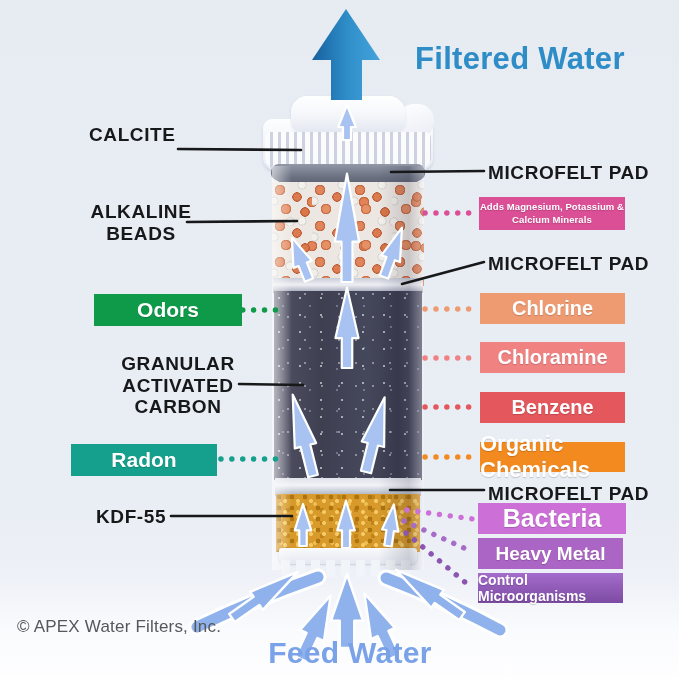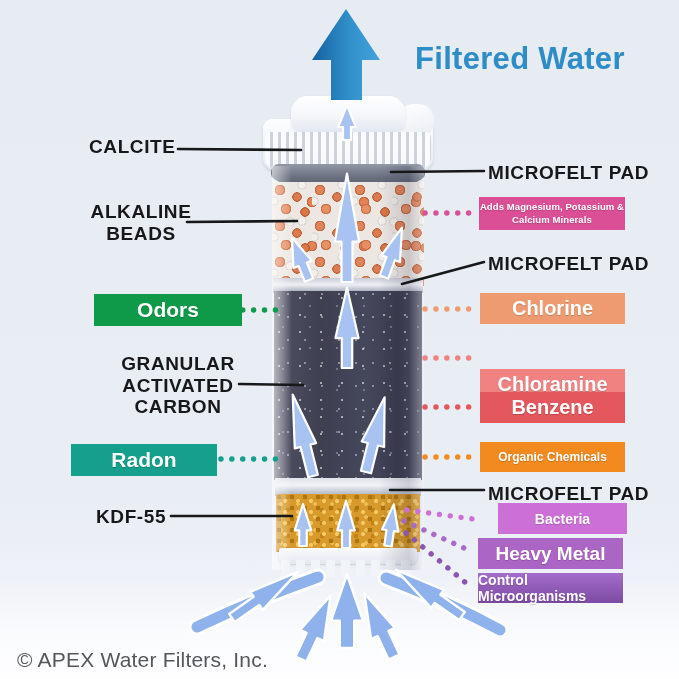--- a/index.html
+++ b/index.html
@@ -64,31 +64,31 @@
   
   .lbl{position:absolute;color:#17181A;font-weight:700;font-size:19px;letter-spacing:.6px;line-height:1.14;white-space:pre-line;}
   .lbl.center{text-align:center;}
   .badge{position:absolute;display:flex;align-items:center;justify-content:center;
     color:#fff;font-weight:700;border-radius:0;text-shadow:0 1px 1px rgba(0,0,0,.18);}
   .badge-odors{left:57px;top:294px;width:148px;height:32px;background:#0F9A4A;font-size:21px;margin-left:37px;}
   .badge-radon{left:59px;top:444px;width:146px;height:32px;background:#14A08D;font-size:21px;margin-left:12px;}
   .badge-minerals{left:479px;top:197px;width:146px;height:33px;background:#DB4F97;font-size:9.5px;
     text-align:center;line-height:1.3;white-space:pre-line;letter-spacing:.1px;}
   .badge-chlorine{left:480px;top:293px;width:145px;height:31px;background:#EE9B72;font-size:20px;}
-  .badge-chloramine{left:480px;top:342px;width:145px;height:31px;background:#F08282;font-size:20px;margin-top:27px;}
+  .badge-chloramine{left:480px;top:342px;width:145px;height:31px;background:#F08282;font-size:20px;}
   .badge-benzene{left:480px;top:392px;width:145px;height:31px;background:#E4575C;font-size:20px;}
-  .badge-organic{left:480px;top:442px;width:145px;height:30px;background:#F28A1F;font-size:12px;}
-  .badge-bacteria{left:478px;top:503px;width:129px;height:31px;background:#CC70D8;font-size:14px;margin-left:20px;}
+  .badge-organic{left:480px;top:442px;width:145px;height:30px;background:#F28A1F;font-size:22px;}
+  .badge-bacteria{left:478px;top:503px;width:148px;height:31px;background:#CC70D8;font-size:25px;}
   .badge-heavy{left:478px;top:538px;width:145px;height:31px;background:#AB65C5;font-size:19px;}
   .badge-control{left:478px;top:573px;width:145px;height:30px;font-size:14px;
     background:linear-gradient(180deg,#A46CCB 0%,#7C4BA3 100%);}
   .flow-top{position:absolute;left:383px;top:41px;font-size:31px;font-weight:700;color:#2E8CC7;letter-spacing:.3px;margin-left:32px;}
   .flow-bottom{position:absolute;left:250px;top:636px;width:200px;text-align:center;
     font-size:30px;font-weight:700;color:#7AA2E8;letter-spacing:.3px;}
-  .copyright{position:absolute;left:17px;top:648px;font-size:21px;color:#56575B;letter-spacing:.2px;}
+  .copyright{position:absolute;left:17px;top:617px;font-size:17px;color:#56575B;letter-spacing:.2px;}
 </style>
 </head>
 <body>
 
 <div class="stage">
 
   <div class="abs cap-collar"></div>
   <div class="abs cap-bump"></div>
   <div class="abs cap-dome"></div>
   <div class="abs cap-threads"></div>
@@ -159,22 +159,23 @@
       <line x1="425" y1="358" x2="475" y2="358" stroke="#F08282"></line>
       <line x1="425" y1="407" x2="475" y2="407" stroke="#E4575C"></line>
       <line x1="425" y1="457" x2="475" y2="457" stroke="#F28A1F"></line>
       <line x1="407" y1="510" x2="473" y2="519" stroke="#CC70D8"></line>
       <line x1="404" y1="521" x2="473" y2="552" stroke="#A76BC8"></line>
       <line x1="406" y1="533" x2="472" y2="588" stroke="#8A56B0"></line>
     </g>
   </svg>
 
   <div class="flow-top">Filtered Water</div>
-
-  <div class="lbl" style="left:89px;top:136px;">CALCITE</div>
+  <div class="flow-bottom">Feed Water</div>
+
+  <div class="lbl" style="left:89px;top:124px;">CALCITE</div>
   <div class="lbl center" style="left:86px;top:201px;width:110px;">ALKALINE
 BEADS</div>
   <div class="lbl center" style="left:113px;top:353px;width:130px;">GRANULAR
 ACTIVATED
 CARBON</div>
   <div class="lbl" style="left:96px;top:506px;">KDF-55</div>
 
   <div class="badge badge-odors">Odors</div>
   <div class="badge badge-radon">Radon</div>
 

